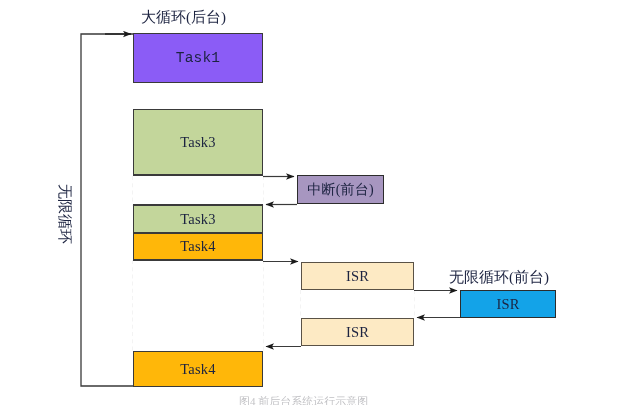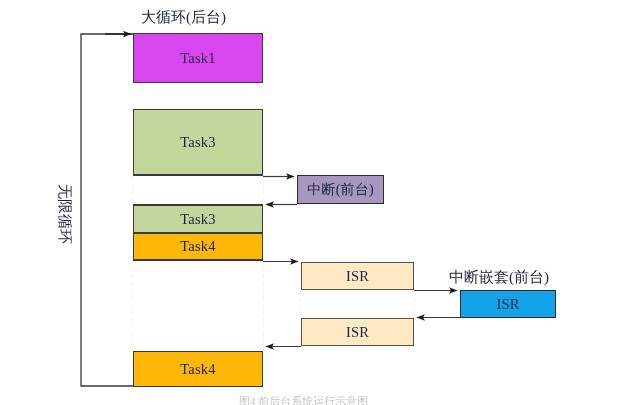--- a/index.html
+++ b/index.html
@@ -134,21 +134,21 @@
 
     <g>
       <path d="M301,346.5 L266,346.5" fill="none" stroke="#3a3a3a" stroke-width="1.2" marker-end="url(#arrowhead)"></path>
     </g>
   </svg>
 
   <div class="abs caption" style="left:141px; top:10px;">大循环(后台)</div>
 
   <div class="abs vcaption" style="left:72px; top:184px;">无限循环</div>
 
-  <div class="abs block" style="left:133px; top:33px; width:130px; height:50px; background:#d946ef;">
+  <div class="abs block" style="left:133px; top:33px; width:130px; height:50px; background:#8b5cf6;font-family:Liberation Mono, monospace;">
     <span>Task1</span>
   </div>
 
 
   <div class="abs block" style="left:133px; top:109px; width:130px; height:66px; background:#c3d69b;">
     <span>Task3</span>
   </div>
 
   <div class="abs gapbox" style="left:133px; top:175px; width:130px; height:30px;"></div>
 
@@ -173,21 +173,21 @@
   <div class="abs block cream" style="left:301px; top:262px; width:113px; height:28px; background:#fdeac4;">
     <span>ISR</span>
   </div>
 
   <div class="abs gapbox" style="left:301px; top:289px; width:113px; height:30px; border-color:#5a5246;"></div>
 
   <div class="abs block cream" style="left:301px; top:318px; width:113px; height:28px; background:#fdeac4;">
     <span>ISR</span>
   </div>
 
-  <div class="abs caption" style="left:449px; top:270px;">中断嵌套(前台)</div>
+  <div class="abs caption" style="left:449px; top:270px;">无限循环(前台)</div>
 
   <div class="abs block blue" style="left:460px; top:290px; width:96px; height:28px; background:#13a3e8;">
     <span>ISR</span>
   </div>
 
   <div class="abs footer-caption" style="left:239px; top:396px;">图4 前后台系统运行示意图</div>
 
 </div>
 
 </body></html>

